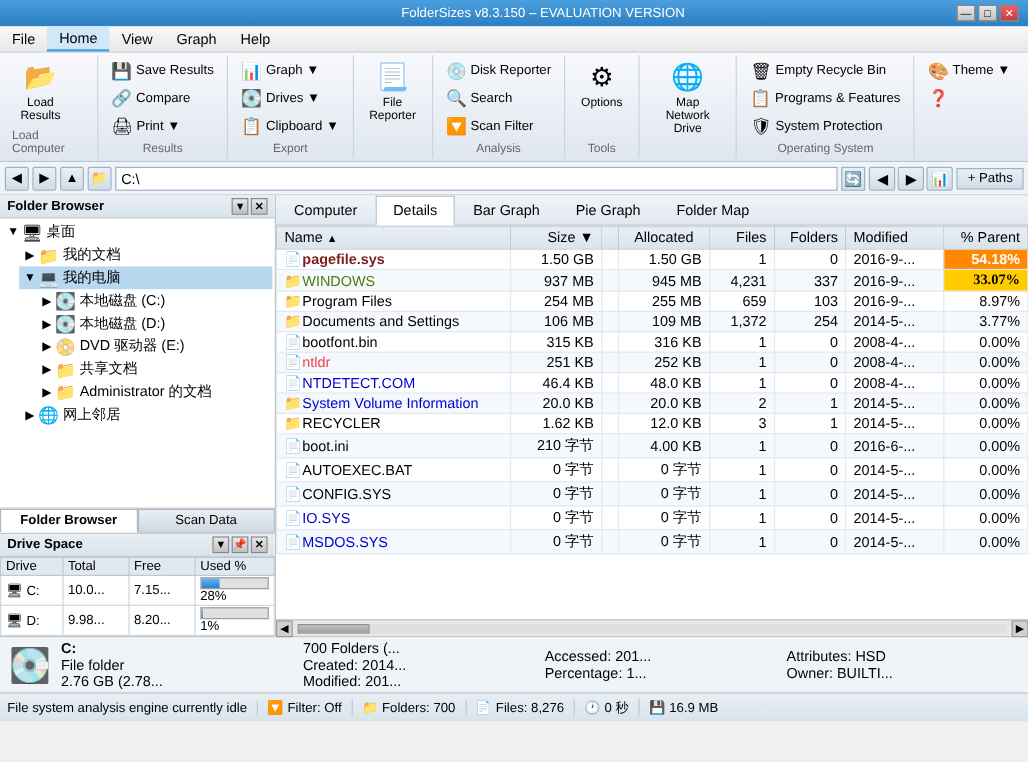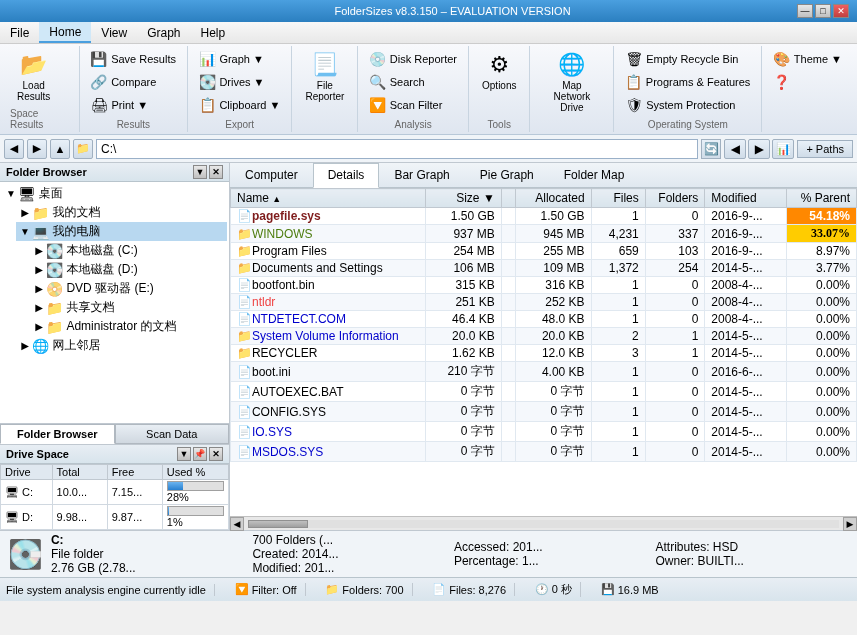--- a/index.html
+++ b/index.html
@@ -81,21 +81,21 @@
     .scroll-bar { display: flex; height: 14px; background: #e8e8e8; border-top: 1px solid #c0c0c0; align-items: center; }
     .scroll-track { flex: 1; height: 8px; background: #e0e0e0; margin: 0 4px; position: relative; }
     .scroll-thumb { width: 60px; height: 8px; background: linear-gradient(to bottom, #c0c0c0, #a0a0a0); border: 1px solid #909090; position: absolute; left: 0; }
 
     
     .info-bar { background: #f0f4f8; border-top: 1px solid #c0c8d0; padding: 2px 8px; display: flex; align-items: center; gap: 8px; min-height: 42px; }
     .info-icon { font-size: 28px; color: #4a7ab0; }
     .info-col { flex: 1; }
 
     
-    .status-bar { background: linear-gradient(to bottom, #e8eef4, #d8e4ec); border-top: 1px solid #b8c4cc; height: 24px; display: flex; align-items: center; padding: 0 6px; gap: 20px; font-size: 11px; }
+    .status-bar { background: linear-gradient(to bottom, #e8eef4, #d8e4ec); border-top: 1px solid #b8c4cc; height: 24px; display: flex; align-items: center; padding: 0 6px; gap: 8px; font-size: 11px; }
     .status-item { display: flex; align-items: center; gap: 3px; border-right: 1px solid #c0c8d0; padding-right: 8px; }
     .status-item:last-child { border-right: none; }
 
     .sort-arrow { font-size: 9px; }
   </style>
 </head>
 <body>
 
 <div class="title-bar">
   <span style="width:100px; font-size:11px;"></span>
@@ -117,21 +117,21 @@
 
 <div class="ribbon">
 
   <div class="ribbon-group">
     <div class="ribbon-buttons">
       <div class="ribbon-btn-large">
         <span class="icon">📂</span>
         <span class="label">Load<br>Results</span>
       </div>
     </div>
-    <span class="ribbon-group-label">Space Results</span>
+    <span class="ribbon-group-label">Load Computer</span>
   </div>
 
   <div class="ribbon-group">
     <div class="ribbon-buttons">
       <div class="ribbon-col">
         <div class="ribbon-btn-small"><span class="icon">💾</span> Save Results</div>
         <div class="ribbon-btn-small"><span class="icon">🔗</span> Compare</div>
         <div class="ribbon-btn-small"><span class="icon">🖨</span> Print ▼</div>
       </div>
     </div>
@@ -324,21 +324,21 @@
             <td>
               <div class="progress-bar">
                 <div class="progress-fill" style="width:28%"></div>
               </div>
               <span>28%</span>
             </td>
           </tr>
           <tr>
             <td>🖥 D:</td>
             <td>9.98...</td>
-            <td>9.87...</td>
+            <td>8.20...</td>
             <td>
               <div class="progress-bar">
                 <div class="progress-fill" style="width:1%"></div>
               </div>
               <span>1%</span>
             </td>
           </tr>
         </tbody>
       </table>
     </div>
@@ -354,21 +354,21 @@
       <div class="detail-tab">Folder Map</div>
     </div>
 
     <div class="file-table-container">
       <table class="file-table">
         <thead>
           <tr>
             <th style="min-width:180px;">Name <span class="sort-arrow">▲</span></th>
             <th style="min-width:70px; text-align:right;">Size <span>▼</span></th>
             <th style="width:14px;"></th>
-            <th style="min-width:70px; text-align:right;">Allocated</th>
+            <th style="min-width:70px; text-align:center;">Allocated</th>
             <th style="min-width:50px; text-align:right;">Files</th>
             <th style="min-width:55px; text-align:right;">Folders</th>
             <th style="min-width:75px;">Modified</th>
             <th style="min-width:65px; text-align:right;">% Parent</th>
           </tr>
         </thead>
         <tbody id="file-tbody">
         <tr>
     <td style="color:#7f1d1d; font-weight:bold;">
       <span>📄</span>pagefile.sys

